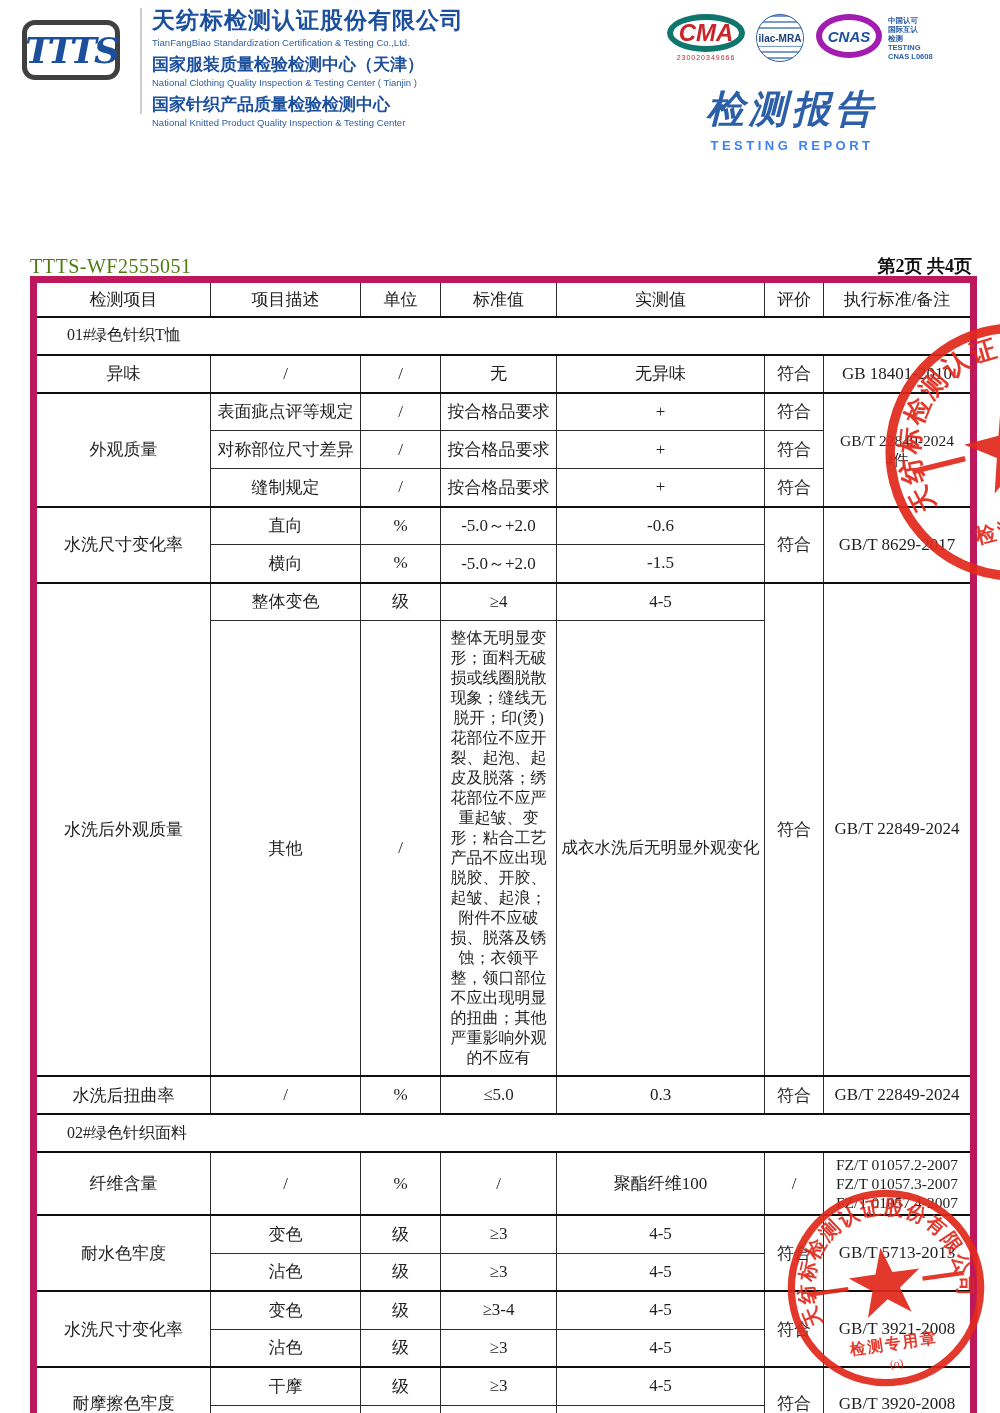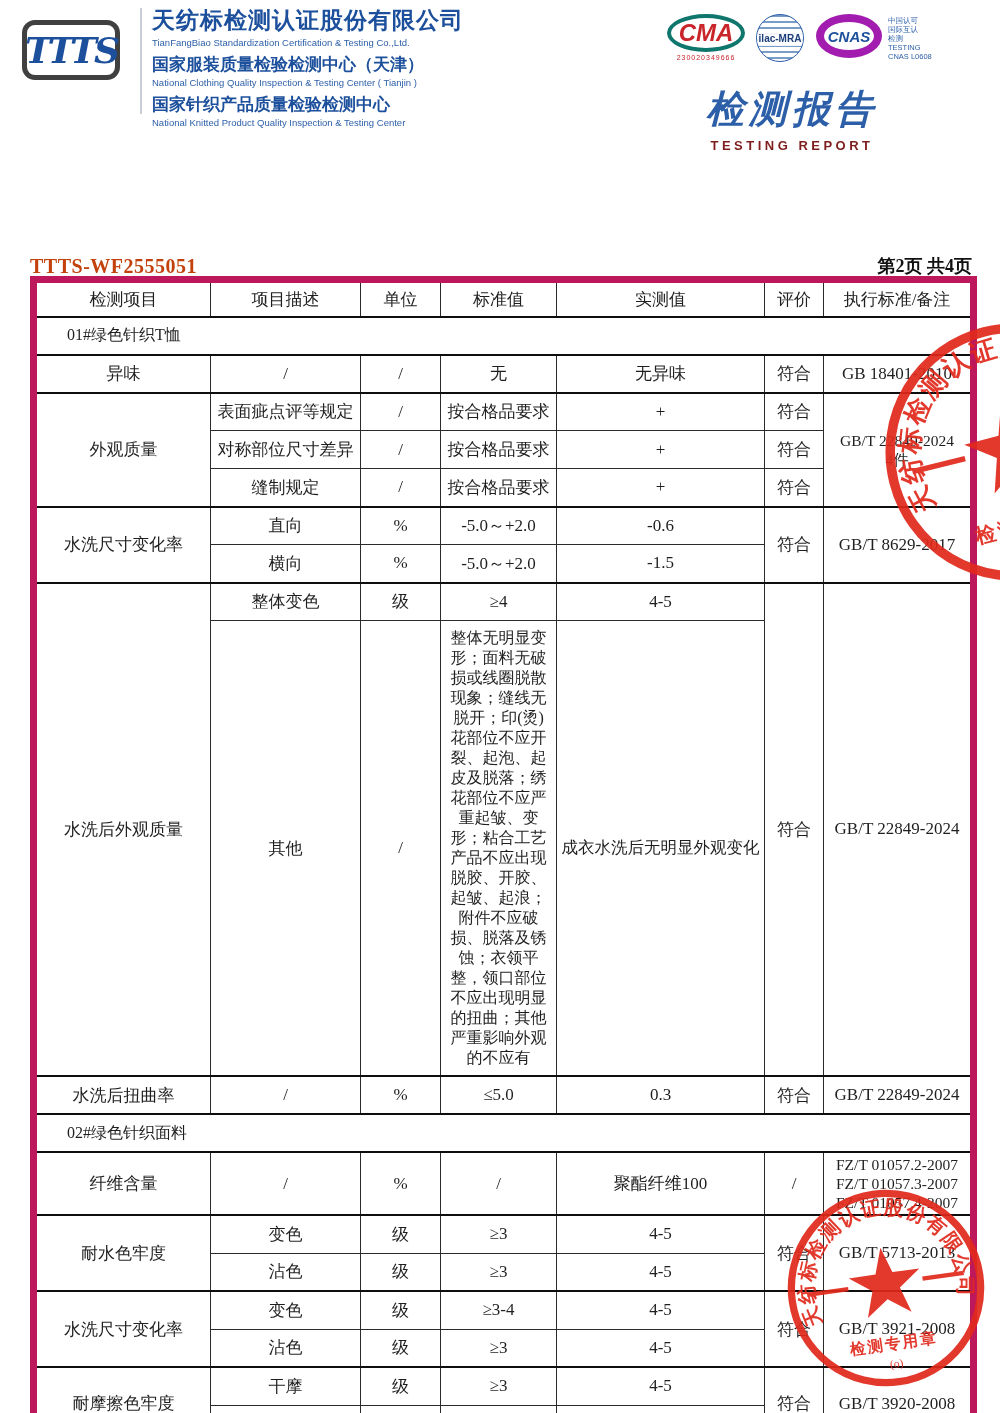--- a/index.html
+++ b/index.html
@@ -17,51 +17,51 @@
   .logo span { color:#1c4f9c; font-weight:bold; font-style:italic; font-size:36px; letter-spacing:-3px; font-family:"DejaVu Serif",serif; }
   .vdiv { position:absolute; left:140px; top:8px; width:2px; height:106px; background:#c9ced6; }
   .company-block { position:absolute; left:152px; top:5px; width:420px; }
   .company-cn { font-size:23px; font-weight:bold; color:#1c4f9c; letter-spacing:1px; font-family:"Liberation Sans",sans-serif; }
   .company-en { font-size:9.5px; color:#2c5fa8; margin-top:1px; font-family:"Liberation Sans",sans-serif; }
   .center-cn { font-size:17px; font-weight:bold; color:#1c4f9c; margin-top:5px; font-family:"Liberation Sans",sans-serif; }
   .center-en { font-size:9.5px; color:#2c5fa8; margin-top:1px; font-family:"Liberation Sans",sans-serif; }
   .marks { position:absolute; left:664px; top:14px; height:52px; display:flex; align-items:flex-start; }
   .cma-wrap { width:84px; text-align:center; }
   .cma-oval {
-    width:78px; height:38px; border:4px solid #0f766e; border-radius:50%;
+    width:78px; height:38px; border:6px solid #0f766e; border-radius:50%;
     display:flex; align-items:center; justify-content:center; margin:0 auto;
   }
   .cma-oval span { color:#c9252b; font-weight:bold; font-style:italic; font-size:24px; font-family:"Liberation Sans",sans-serif; }
   .cma-num { font-size:7px; color:#c9252b; letter-spacing:1px; margin-top:2px; font-family:"Liberation Sans",sans-serif; }
   .ilac-wrap { margin-left:8px; width:50px; }
   .ilac-globe {
     width:48px; height:48px; border-radius:50%; border:1px solid #2a5ca8; position:relative; overflow:hidden;
     background:repeating-linear-gradient(180deg,#7a9cc9 0 2px,#ffffff 2px 6px);
   }
   .ilac-label {
     position:absolute; left:0; right:0; top:17px; height:14px; background:rgba(255,255,255,.9);
     color:#1d3f7a; font-weight:bold; font-size:10px; text-align:center; line-height:14px; font-family:"Liberation Sans",sans-serif;
   }
   .cnas-wrap { margin-left:10px; display:flex; }
   .cnas-oval {
-    width:66px; height:44px; border:8px solid #a21caf; border-radius:50%;
+    width:66px; height:44px; border:6px solid #a21caf; border-radius:50%;
     display:flex; align-items:center; justify-content:center;
   }
   .cnas-oval span { color:#1c4f9c; font-weight:bold; font-size:15px; font-style:italic; font-family:"Liberation Sans",sans-serif; }
   .cnas-lines { margin-left:6px; padding-top:2px; }
-  .cnas-lines div { font-size:7.5px; color:#2c5fa8; line-height:9px; font-family:"Liberation Sans",sans-serif; }
+  .cnas-lines div { font-size:7.5px; color:#2c5fa8; line-height:9px; font-family:"Liberation Sans",sans-serif;font-weight:bold; }
   .title-block { position:absolute; left:702px; top:84px; width:180px; text-align:center; }
   .title-cn { font-size:38px; font-weight:bold; color:#2c5fa8; letter-spacing:5px; font-family:"Liberation Sans",sans-serif;font-style:italic; }
-  .title-en { font-size:13px; font-weight:bold; color:#7f1d1d; letter-spacing:3.5px; margin-top:3px; font-family:"Liberation Sans",sans-serif; }
+  .title-en { font-size:13px; font-weight:bold; color:#3b82f6; letter-spacing:3.5px; margin-top:3px; font-family:"Liberation Sans",sans-serif; }
   
   .report-line {
     position:absolute; left:30px; top:254px; width:942px;
     display:flex; justify-content:space-between; align-items:flex-end;
   }
-  .report-no { font-size:20px; font-weight:bold; letter-spacing:.5px; color:#c2410c; }
+  .report-no { font-size:20px; font-weight:normal; letter-spacing:.5px; color:#4d7c0f; }
   .page-info { font-size:18px; font-weight:bold; color:#111; }
   
   table.report {
     position:absolute; left:30px; top:276px; width:940px;
     border-collapse:collapse; table-layout:fixed; border:7px solid #be185d;
   }
   .report th, .report td {
     border:1px solid #2b2b2b; text-align:center; vertical-align:middle;
     font-size:17px; font-weight:normal; color:#1f1f1f; padding:2px; overflow:hidden;
   }

